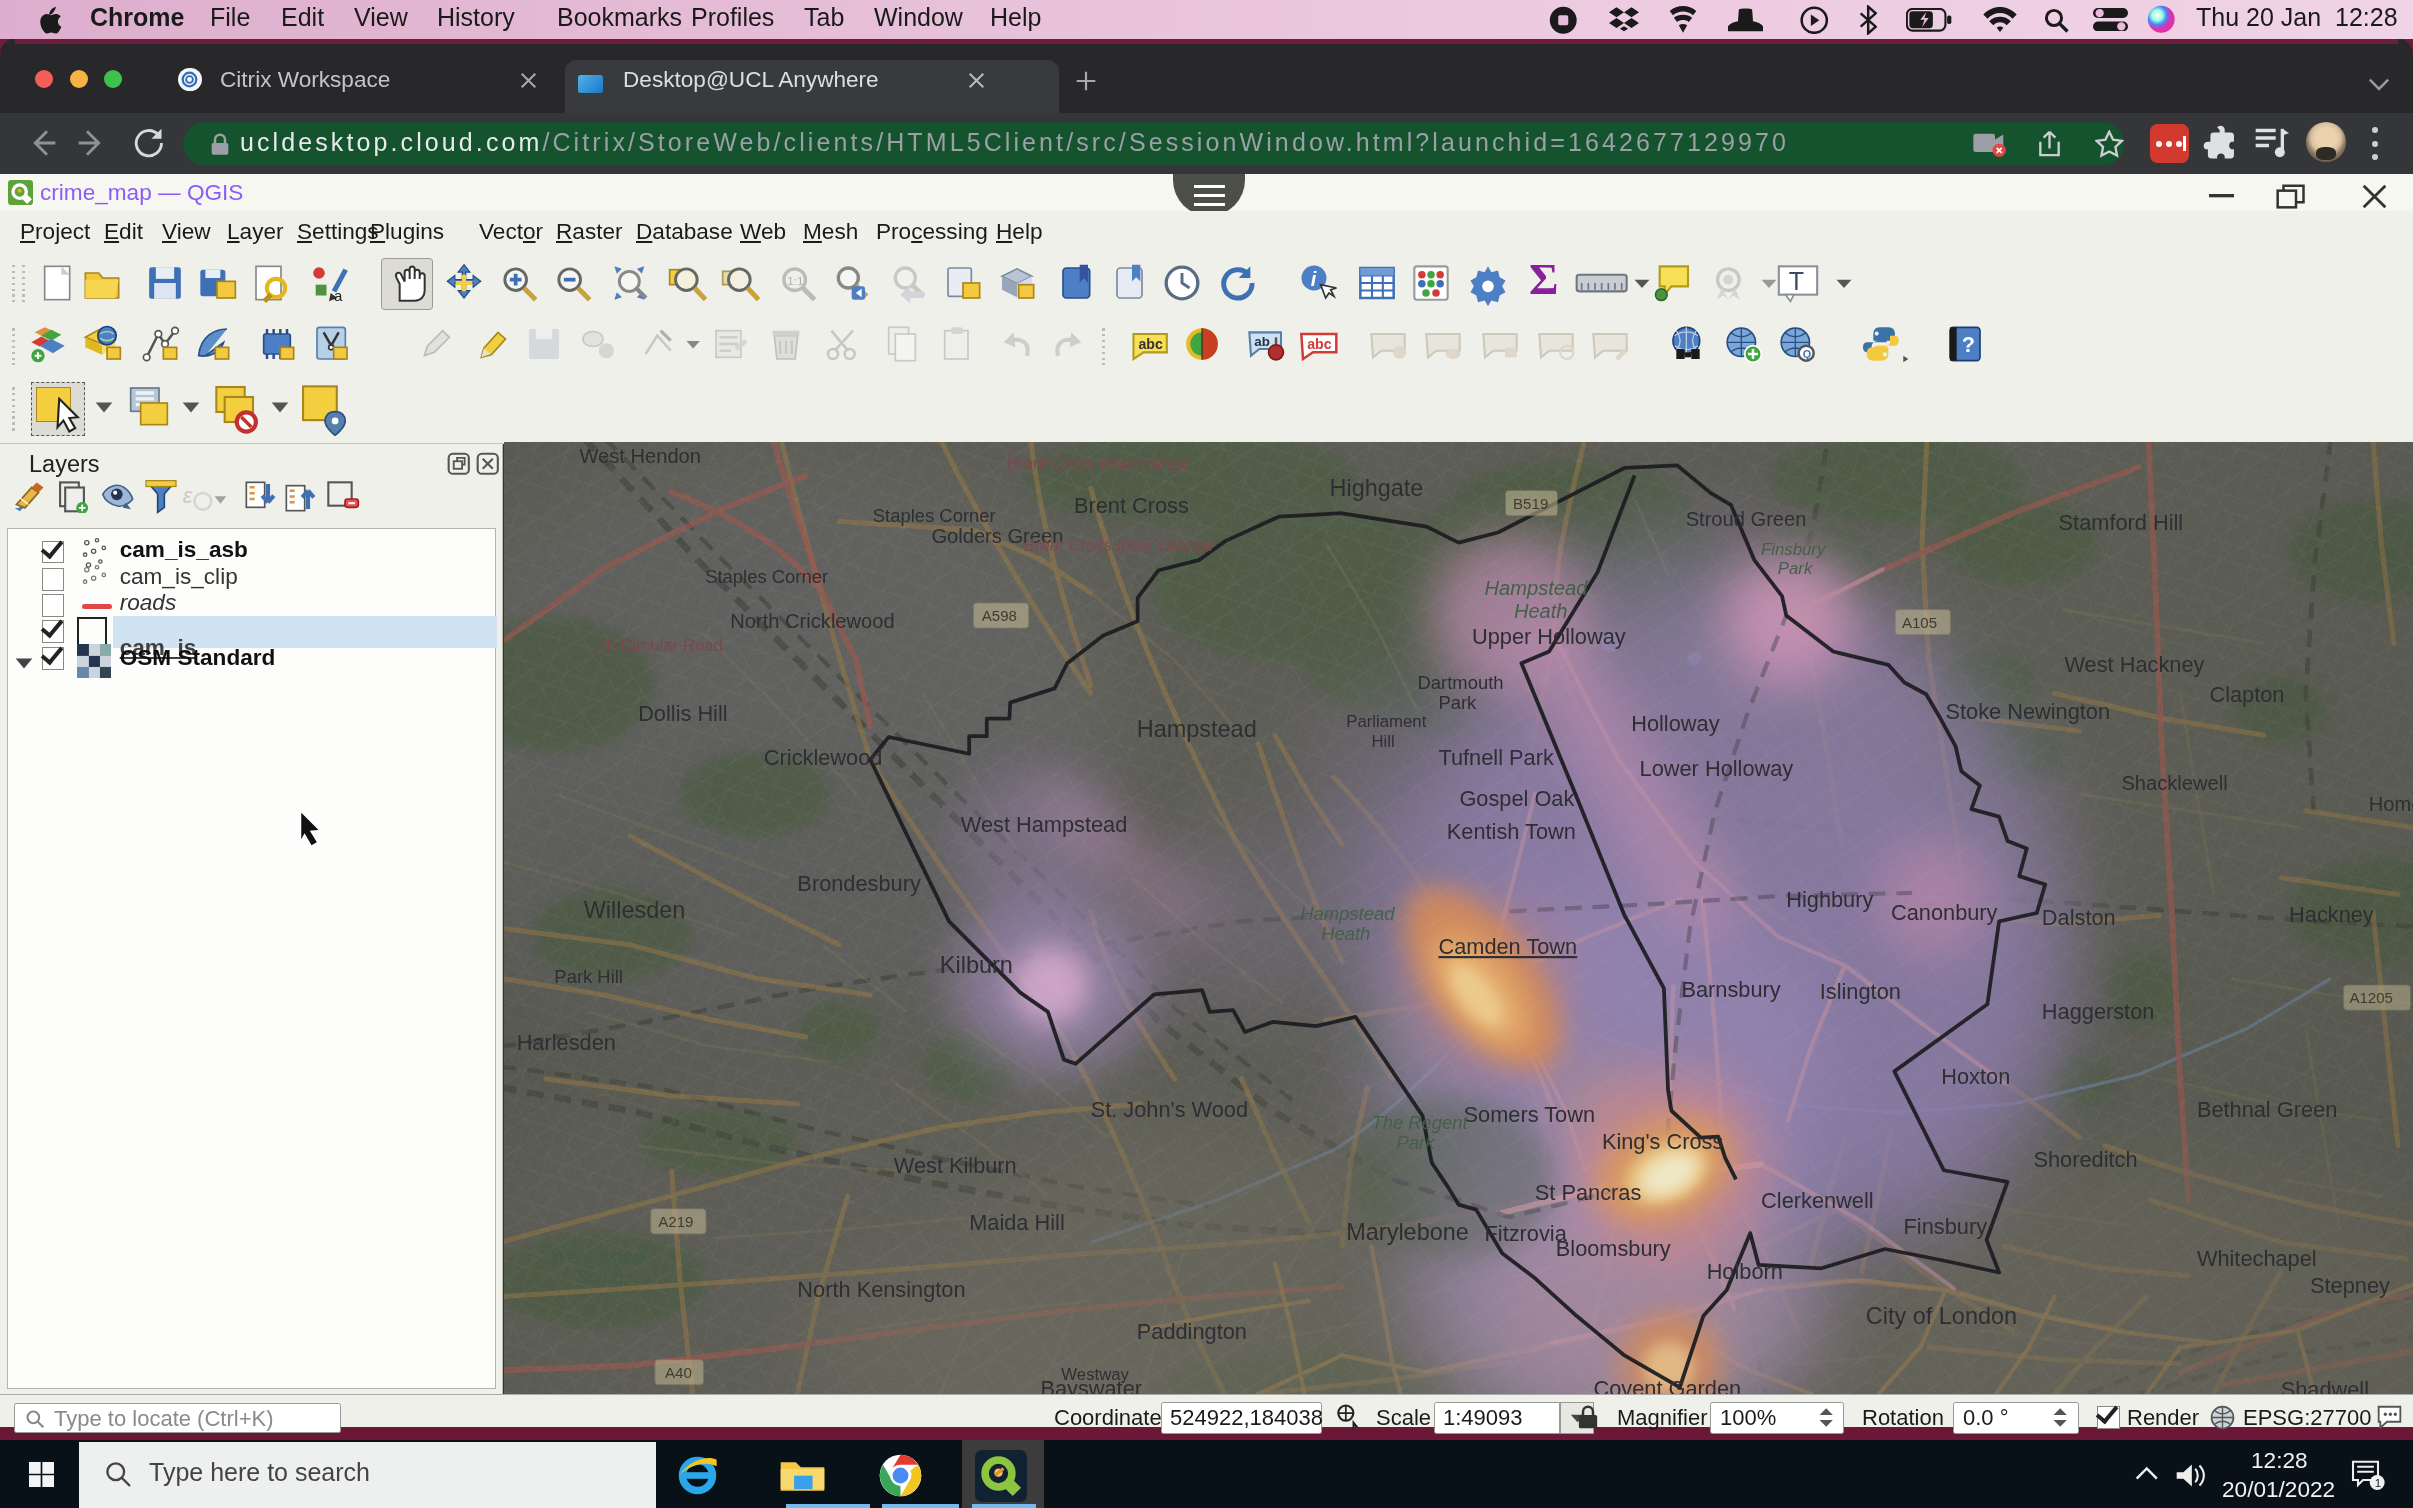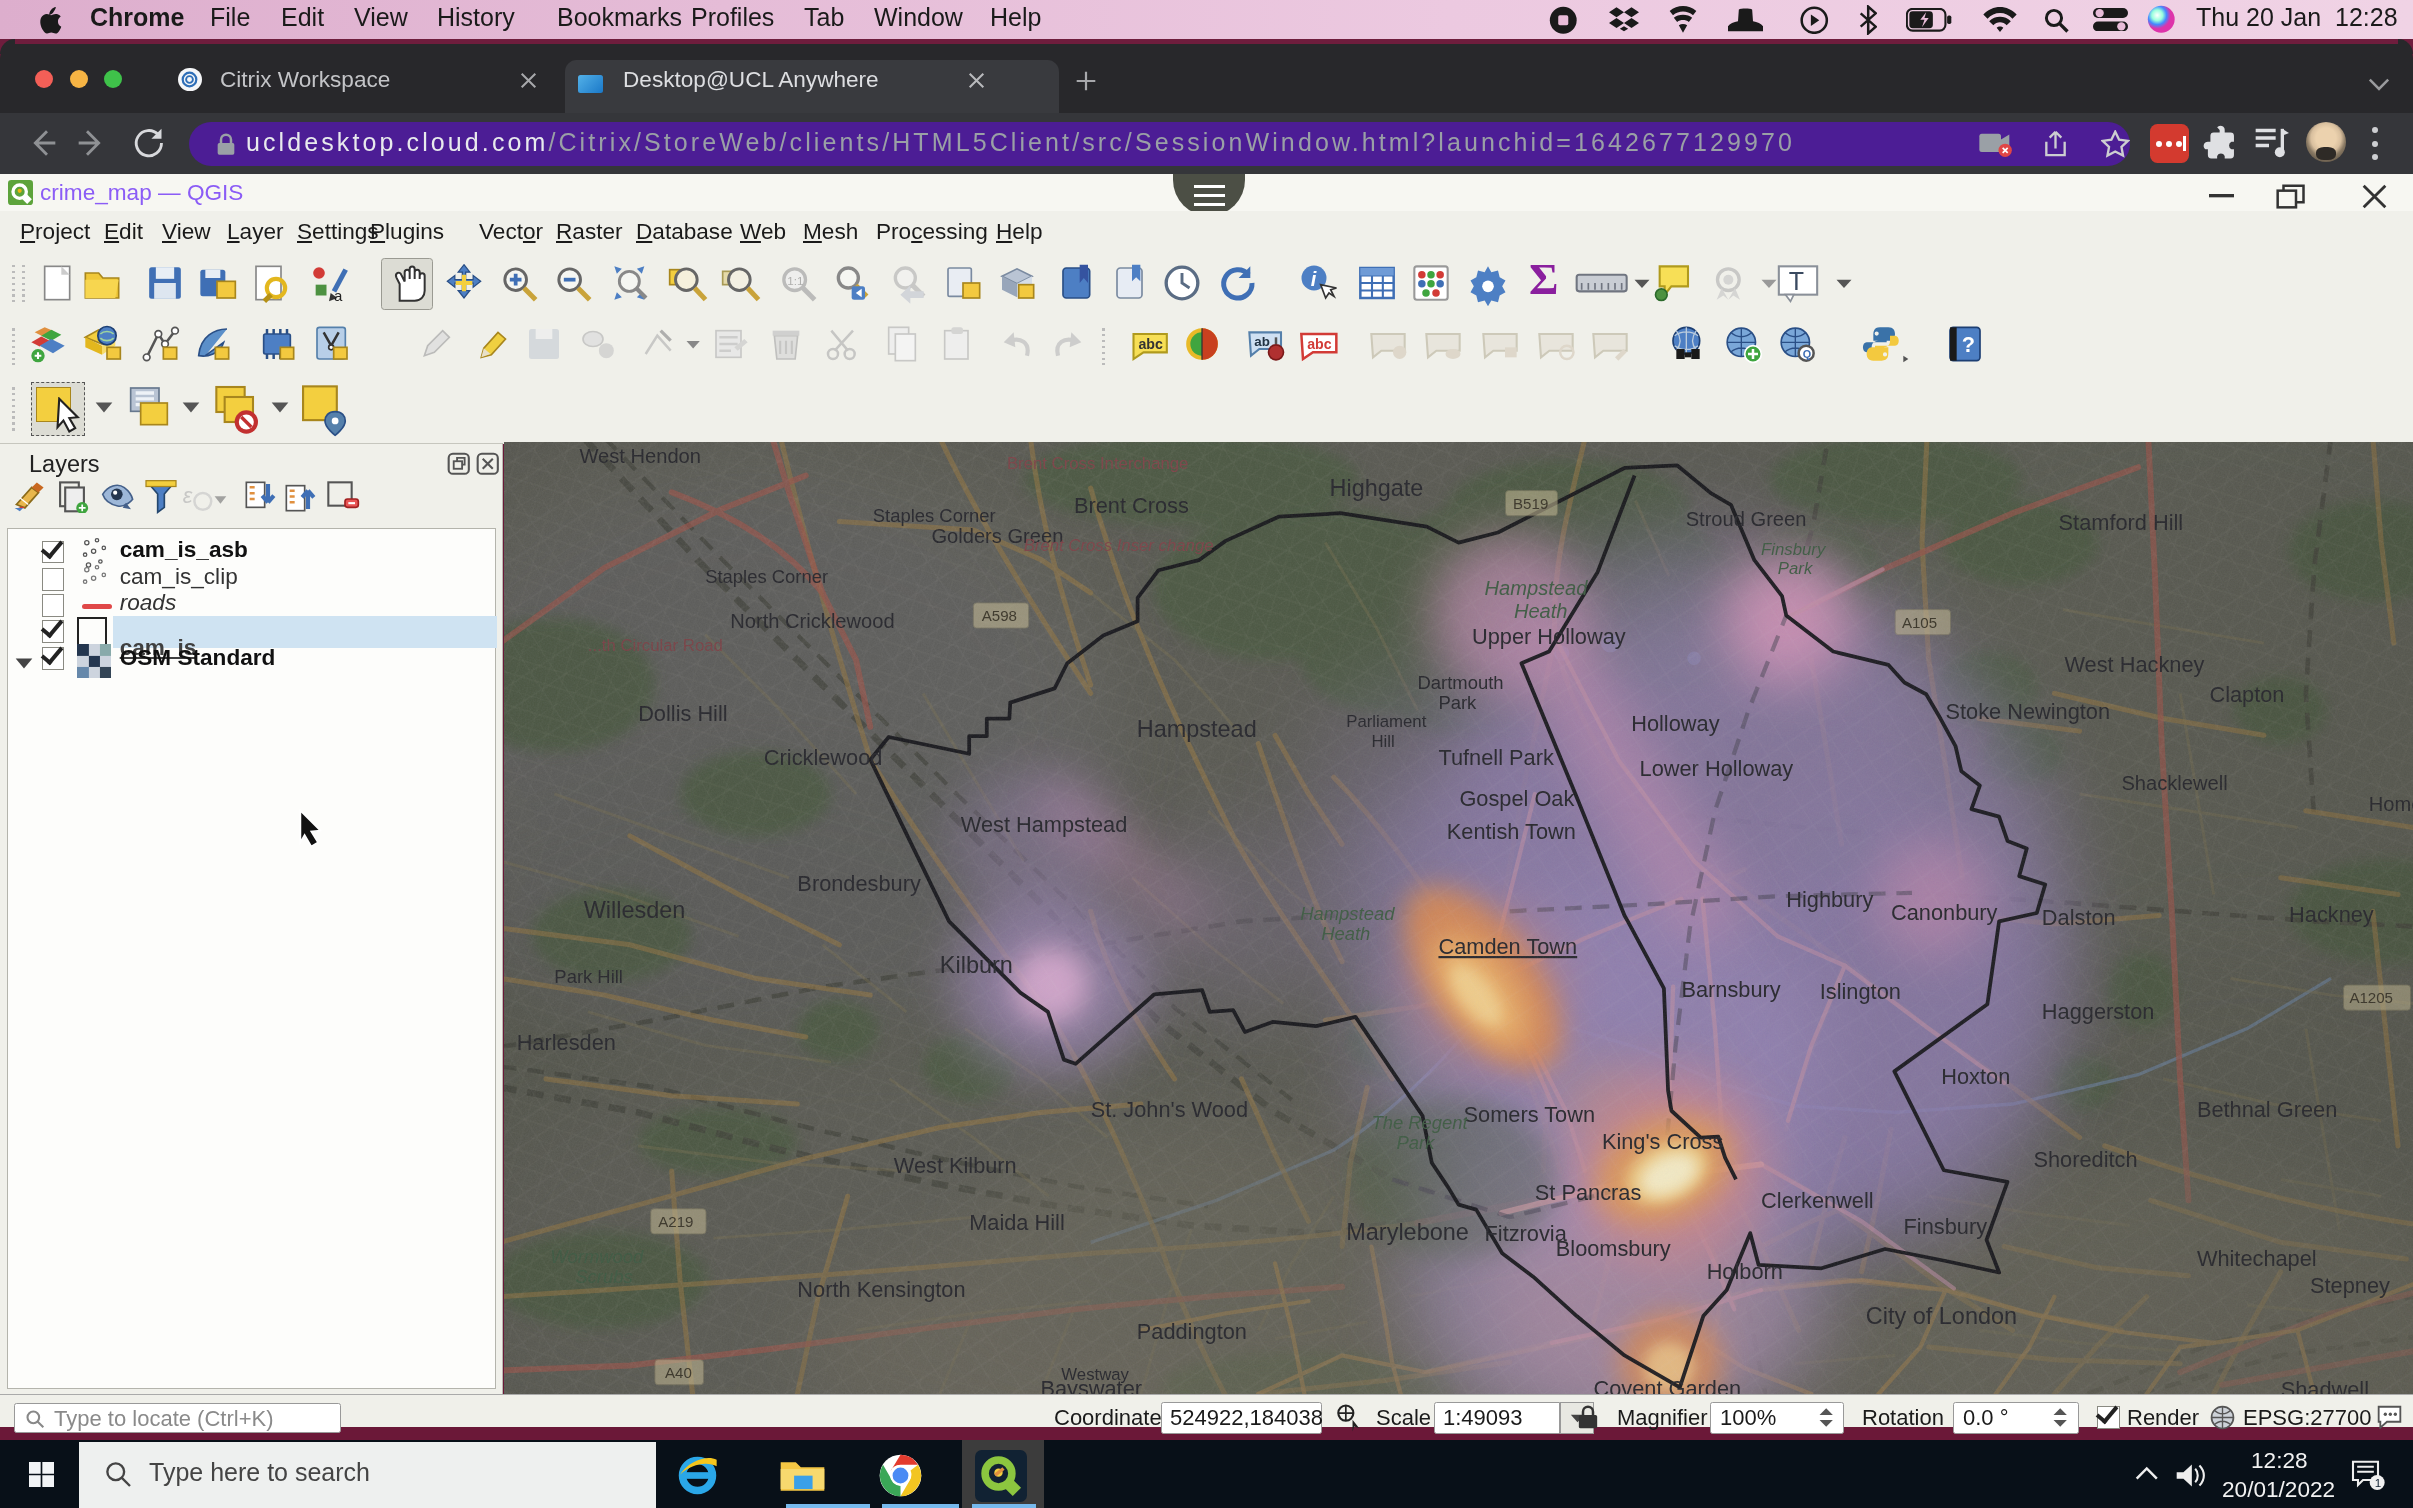--- a/index.html
+++ b/index.html
@@ -6,21 +6,21 @@
 *{box-sizing:border-box;font-family:"Liberation Sans",sans-serif;}
 .abs{position:absolute;}
 
 #macbar{position:absolute;left:0;top:0;width:2413px;height:39px;background:linear-gradient(90deg,#ddaecd 0%,#e5bcd7 30%,#ecc9e0 60%,#f0d3e5 100%);color:#1a1a1a;font-size:25px;}
 #macbar .mi{position:absolute;top:3.4px;font-weight:400;}
 
 #wall{position:absolute;left:0;top:39px;width:2413px;height:6.7px;background:#6f1d3d;}
 
 #tabbar{position:absolute;left:0;top:44px;width:2413px;height:70px;background:#28282b;border-radius:15px 15px 0 0;}
 #toolbar{position:absolute;left:0;top:113px;width:2413px;height:61px;background:#35363a;}
-#omni{position:absolute;left:189px;top:122px;width:1941px;height:44px;background:#4c1d95;border-radius:22px;}
+#omni{position:absolute;left:183px;top:122px;width:1941px;height:44px;background:#14532d;border-radius:22px;}
 
 #qtitle{position:absolute;left:0;top:174px;width:2413px;height:37px;background:#f7f7f2;}
 #qmenu{position:absolute;left:0;top:211px;width:2413px;height:43px;background:#f0f0ea;color:#1a1a1a;font-size:22.6px;border-bottom:0.8px solid #d6d6ce;}
 #qtb1{position:absolute;left:0;top:253px;width:2413px;height:64px;background:#f0f0ea;border-bottom:0.8px solid #d8d8d0;}
 #qtb2{position:absolute;left:0;top:316px;width:2413px;height:60px;background:#f0f0ea;border-bottom:0.8px solid #d8d8d0;}
 #qtb3{position:absolute;left:0;top:375px;width:2413px;height:69px;background:#f0f0ea;}
 #lpanel{position:absolute;left:0;top:443px;width:503px;height:951px;background:#f0f0ea;border-top:0.8px solid #c6c6be;border-right:1.7px solid #b8b8b0;}
 #llist{position:absolute;left:6.7px;top:84px;width:489px;height:861px;background:#fdfdfb;border:0.8px solid #b4b4ac;}
 #statusbar{position:absolute;left:0;top:1394px;width:2413px;height:33px;background:#f0f0ea;border-top:0.8px solid #aaa;color:#1a1a1a;font-size:22px;}
 #taskbar{position:absolute;left:0;top:1440px;width:2413px;height:69px;background:#081018;}

